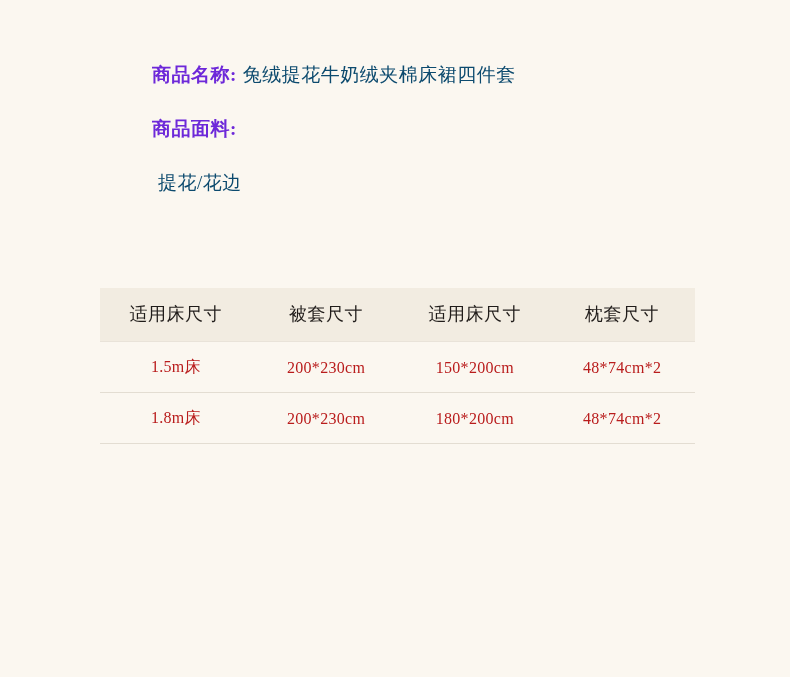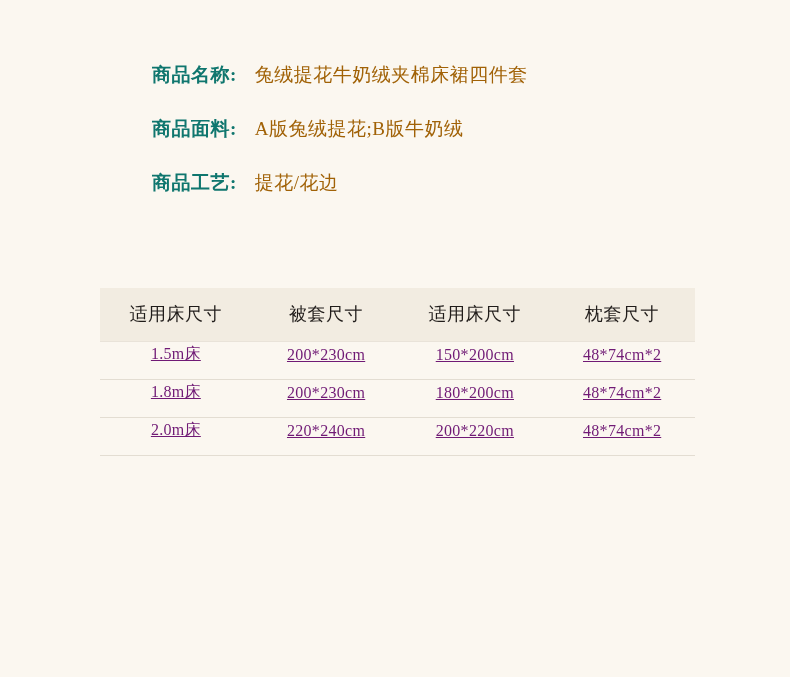--- a/index.html
+++ b/index.html
@@ -31,26 +31,26 @@
   .spec-row {
     display: flex;
     align-items: baseline;
     margin-bottom: 28px;
     white-space: nowrap;
   }
   .spec-label {
     font-weight: bold;
     font-size: 19px;
     letter-spacing: 0.5px;
-    color: #0f766e;
+    color: #6d28d9;
   }
   .spec-value {
     font-size: 19px;
-    margin-left: 18px;
-    color: #a16207;
+    margin-left: 6px;
+    color: #0c4a6e;
     letter-spacing: 0.5px;
   }
 
   
   .size-table {
     position: absolute;
     left: 100px;
     top: 288px;
     width: 595px;
     border-collapse: collapse;
@@ -61,26 +61,25 @@
     font-size: 18px;
     font-weight: normal;
     color: #201c1a;
     padding: 14px 0 15px 0;
     text-align: center;
     border: none;
     letter-spacing: 0.5px;
   }
   .size-table td {
     font-size: 16px;
-    color: #701a75;
+    color: #b91c1c;
     text-align: center;
-    padding: 2px 0 14px 0;
+    padding: 15px 0 14px 0;
     border-bottom: 1px solid #e3ddd2;
     letter-spacing: 0.3px;
-    text-decoration: underline;
   }
   .size-table tbody tr:first-child td {
     border-top: 1px solid #e9e3d9;
   }
   .size-table tbody tr:last-child td {
     border-bottom: 1px solid #e3ddd2;
   }
   .col-a { width: 25.5%; }
   .col-b { width: 25%; }
   .col-c { width: 25%; }
@@ -91,24 +90,22 @@
 
 <div class="page">
 
   <div class="spec-list">
     <div class="spec-row">
       <span class="spec-label">商品名称:</span>
       <span class="spec-value">兔绒提花牛奶绒夹棉床裙四件套</span>
     </div>
     <div class="spec-row">
       <span class="spec-label">商品面料:</span>
-      <span class="spec-value">A版兔绒提花;B版牛奶绒</span>
     </div>
     <div class="spec-row">
-      <span class="spec-label">商品工艺:</span>
       <span class="spec-value">提花/花边</span>
     </div>
   </div>
 
   <table class="size-table">
     <colgroup>
       <col class="col-a">
         <col class="col-b">
         <col class="col-c">
         <col class="col-d">
@@ -127,22 +124,16 @@
         <td>200*230cm</td>
         <td>150*200cm</td>
         <td>48*74cm*2</td>
       </tr>
       <tr>
         <td>1.8m床</td>
         <td>200*230cm</td>
         <td>180*200cm</td>
         <td>48*74cm*2</td>
       </tr>
-      <tr>
-        <td>2.0m床</td>
-        <td>220*240cm</td>
-        <td>200*220cm</td>
-        <td>48*74cm*2</td>
-      </tr>
     </tbody>
   </table>
 
 </div>
 
 </body></html>

